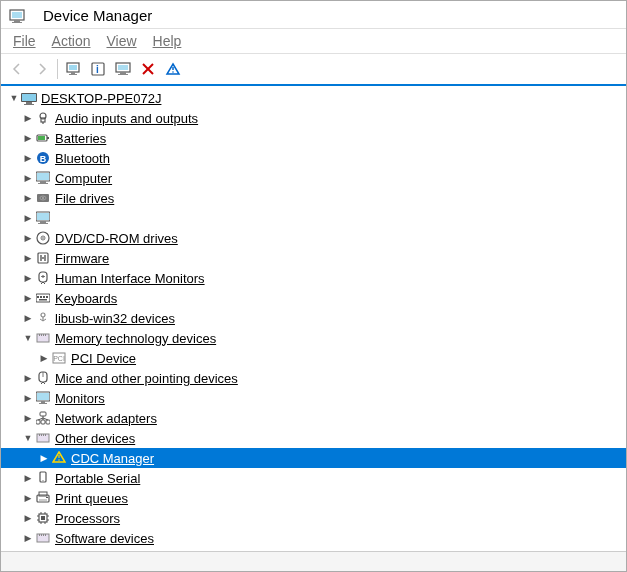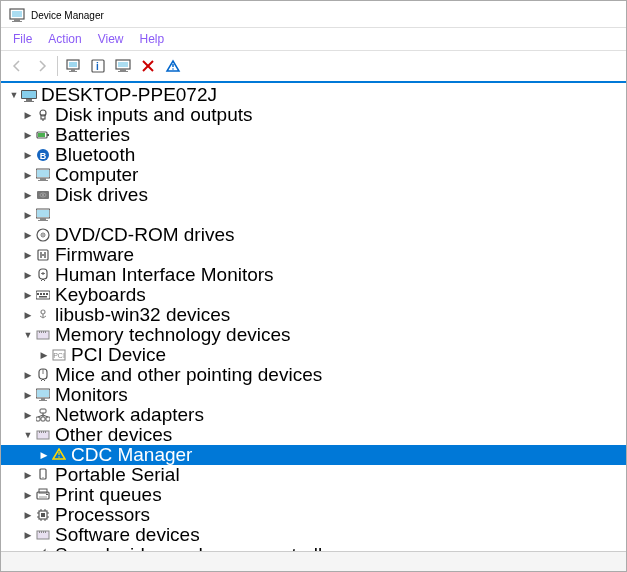--- a/index.html
+++ b/index.html
@@ -25,36 +25,38 @@
       display: flex;
       align-items: center;
       gap: 6px;
       border-bottom: 1px solid #e0e0e0;
     }
     .title-bar-icon {
       width: 16px;
       height: 16px;
     }
     .title-bar-text {
-      font-size: 10px;
+      font-size: 15px;
       color: #000;
+      margin-left: 12px;
     }
     .menu-bar {
       display: flex;
       gap: 0;
       padding: 2px 4px;
       background: #fff;
       border-bottom: 1px solid #e0e0e0;
     }
     .menu-item {
       padding: 2px 8px;
       cursor: pointer;
-      font-size: 12px;
-      color: #8b5cf6;
+      font-size: 14px;
+      color: #737373;
       border-radius: 2px;
+      text-decoration: underline;
     }
     .toolbar {
       display: flex;
       align-items: center;
       padding: 3px 4px;
       background: #fff;
       border-bottom: 2px solid #0078d7;
       gap: 1px;
     }
     .toolbar-btn {
@@ -126,22 +128,23 @@
       width: 16px;
       height: 16px;
       display: inline-flex;
       align-items: center;
       justify-content: center;
       margin-right: 4px;
       flex-shrink: 0;
       font-size: 12px;
     }
     .item-text {
-      font-size: 19px;
+      font-size: 13px;
       color: #000;
+      text-decoration: underline;
     }
     .status-bar {
       height: 20px;
       background: #f5f5f5;
       border-top: 1px solid #ccc;
       display: flex;
       align-items: center;
       padding: 0 4px;
       font-size: 12px;
       color: #000;
@@ -247,21 +250,21 @@
       <div class="tree-item">
         <span class="indent" style="width:16px"></span>
         <span class="expand-btn">▶</span>
         <span class="item-icon icon-audio">
           <svg width="14" height="14" viewBox="0 0 14 14">
             <circle cx="7" cy="5" r="3" fill="none" stroke="#555" stroke-width="1.2"></circle>
             <rect x="5" y="7" width="4" height="4" fill="none" stroke="#555" stroke-width="1.2"></rect>
             <line x1="7" y1="11" x2="7" y2="13" stroke="#555" stroke-width="1.2"></line>
           </svg>
         </span>
-        <span class="item-text">Disk inputs and outputs</span>
+        <span class="item-text">Audio inputs and outputs</span>
       </div>
 
       <div class="tree-item">
         <span class="indent" style="width:16px"></span>
         <span class="expand-btn">▶</span>
         <span class="item-icon">
           <svg width="14" height="14" viewBox="0 0 14 14">
             <rect x="1" y="4" width="10" height="6" rx="1" fill="none" stroke="#555" stroke-width="1.2"></rect>
             <rect x="11" y="6" width="2" height="2" fill="#555"></rect>
             <rect x="2" y="5" width="7" height="4" fill="#4caf50"></rect>
@@ -299,21 +302,21 @@
       <div class="tree-item">
         <span class="indent" style="width:16px"></span>
         <span class="expand-btn">▶</span>
         <span class="item-icon">
           <svg width="14" height="14" viewBox="0 0 14 14">
             <rect x="1" y="3" width="12" height="8" rx="1" fill="#555" opacity="0.8"></rect>
             <ellipse cx="7" cy="7" rx="3" ry="2" fill="none" stroke="#aaa" stroke-width="0.8"></ellipse>
             <circle cx="7" cy="7" r="1" fill="#aaa"></circle>
           </svg>
         </span>
-        <span class="item-text">Disk drives</span>
+        <span class="item-text">File drives</span>
       </div>
 
       <div class="tree-item">
         <span class="indent" style="width:16px"></span>
         <span class="expand-btn">▶</span>
         <span class="item-icon">
           <svg width="14" height="14" viewBox="0 0 14 14">
             <rect x="0" y="1" width="14" height="9" rx="1" fill="none" stroke="#555" stroke-width="1.2"></rect>
             <rect x="1" y="2" width="12" height="7" fill="#87ceeb" opacity="0.7"></rect>
             <rect x="4" y="10" width="6" height="2" fill="#888"></rect>

